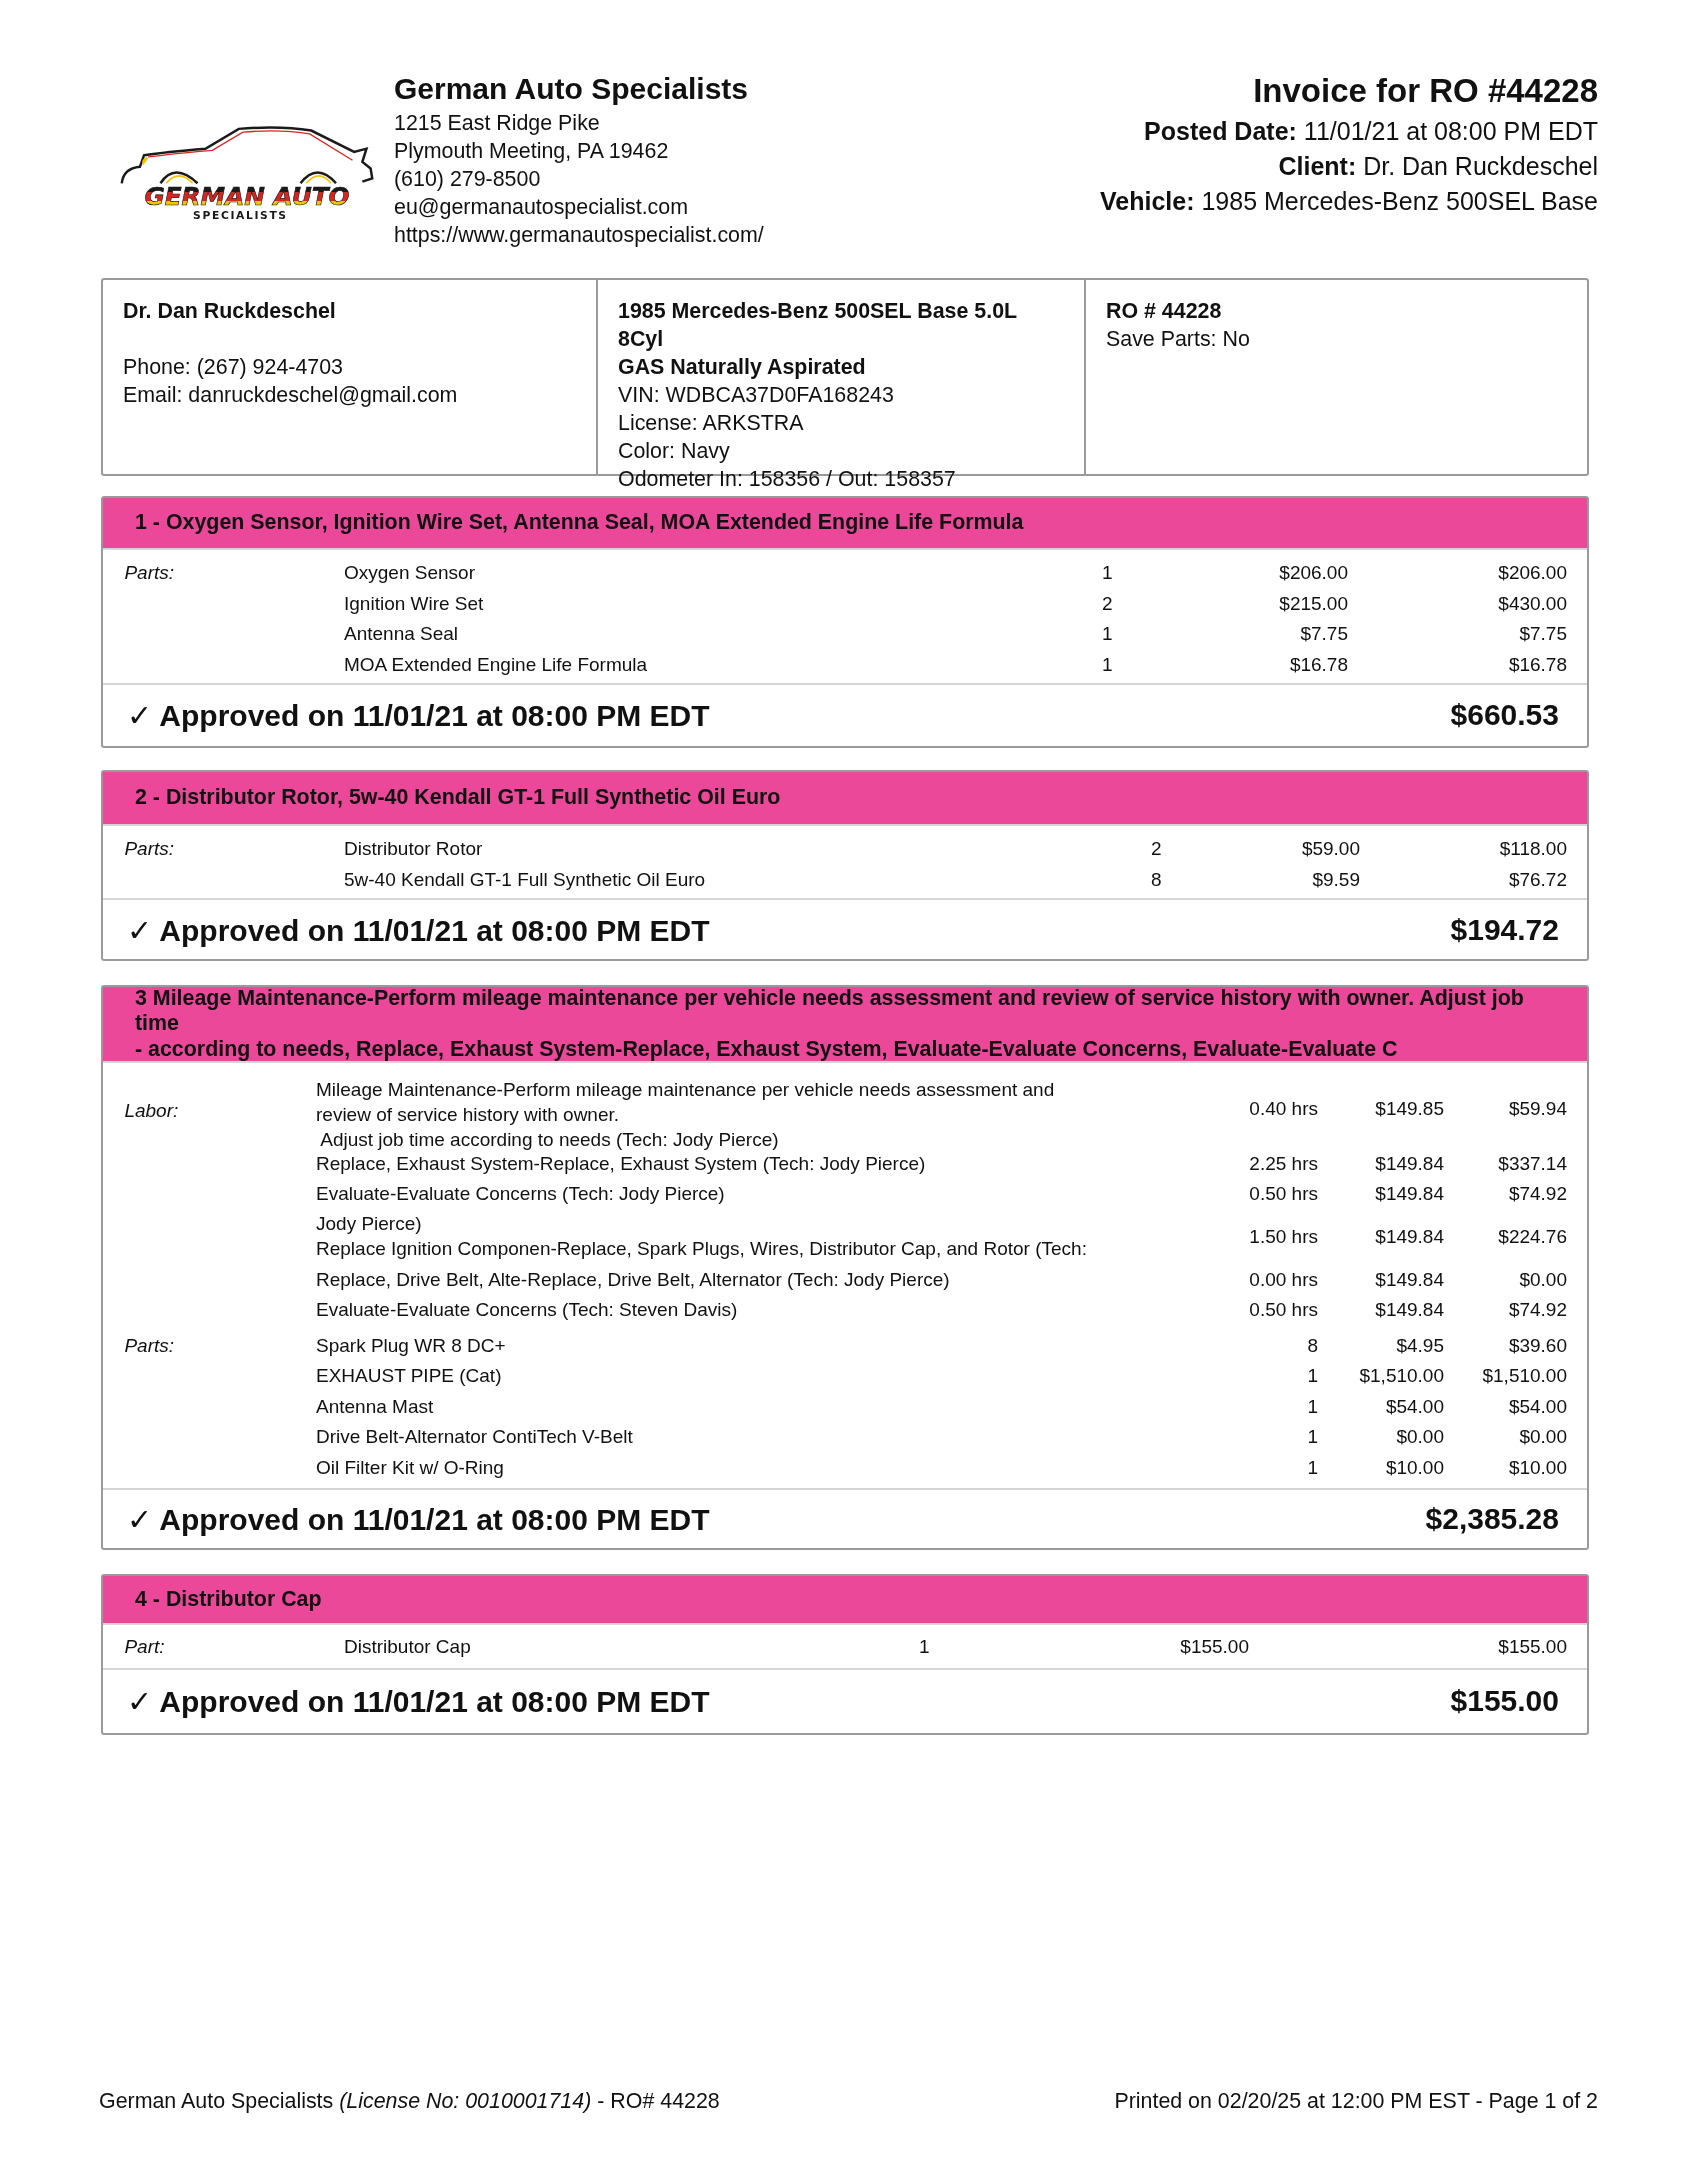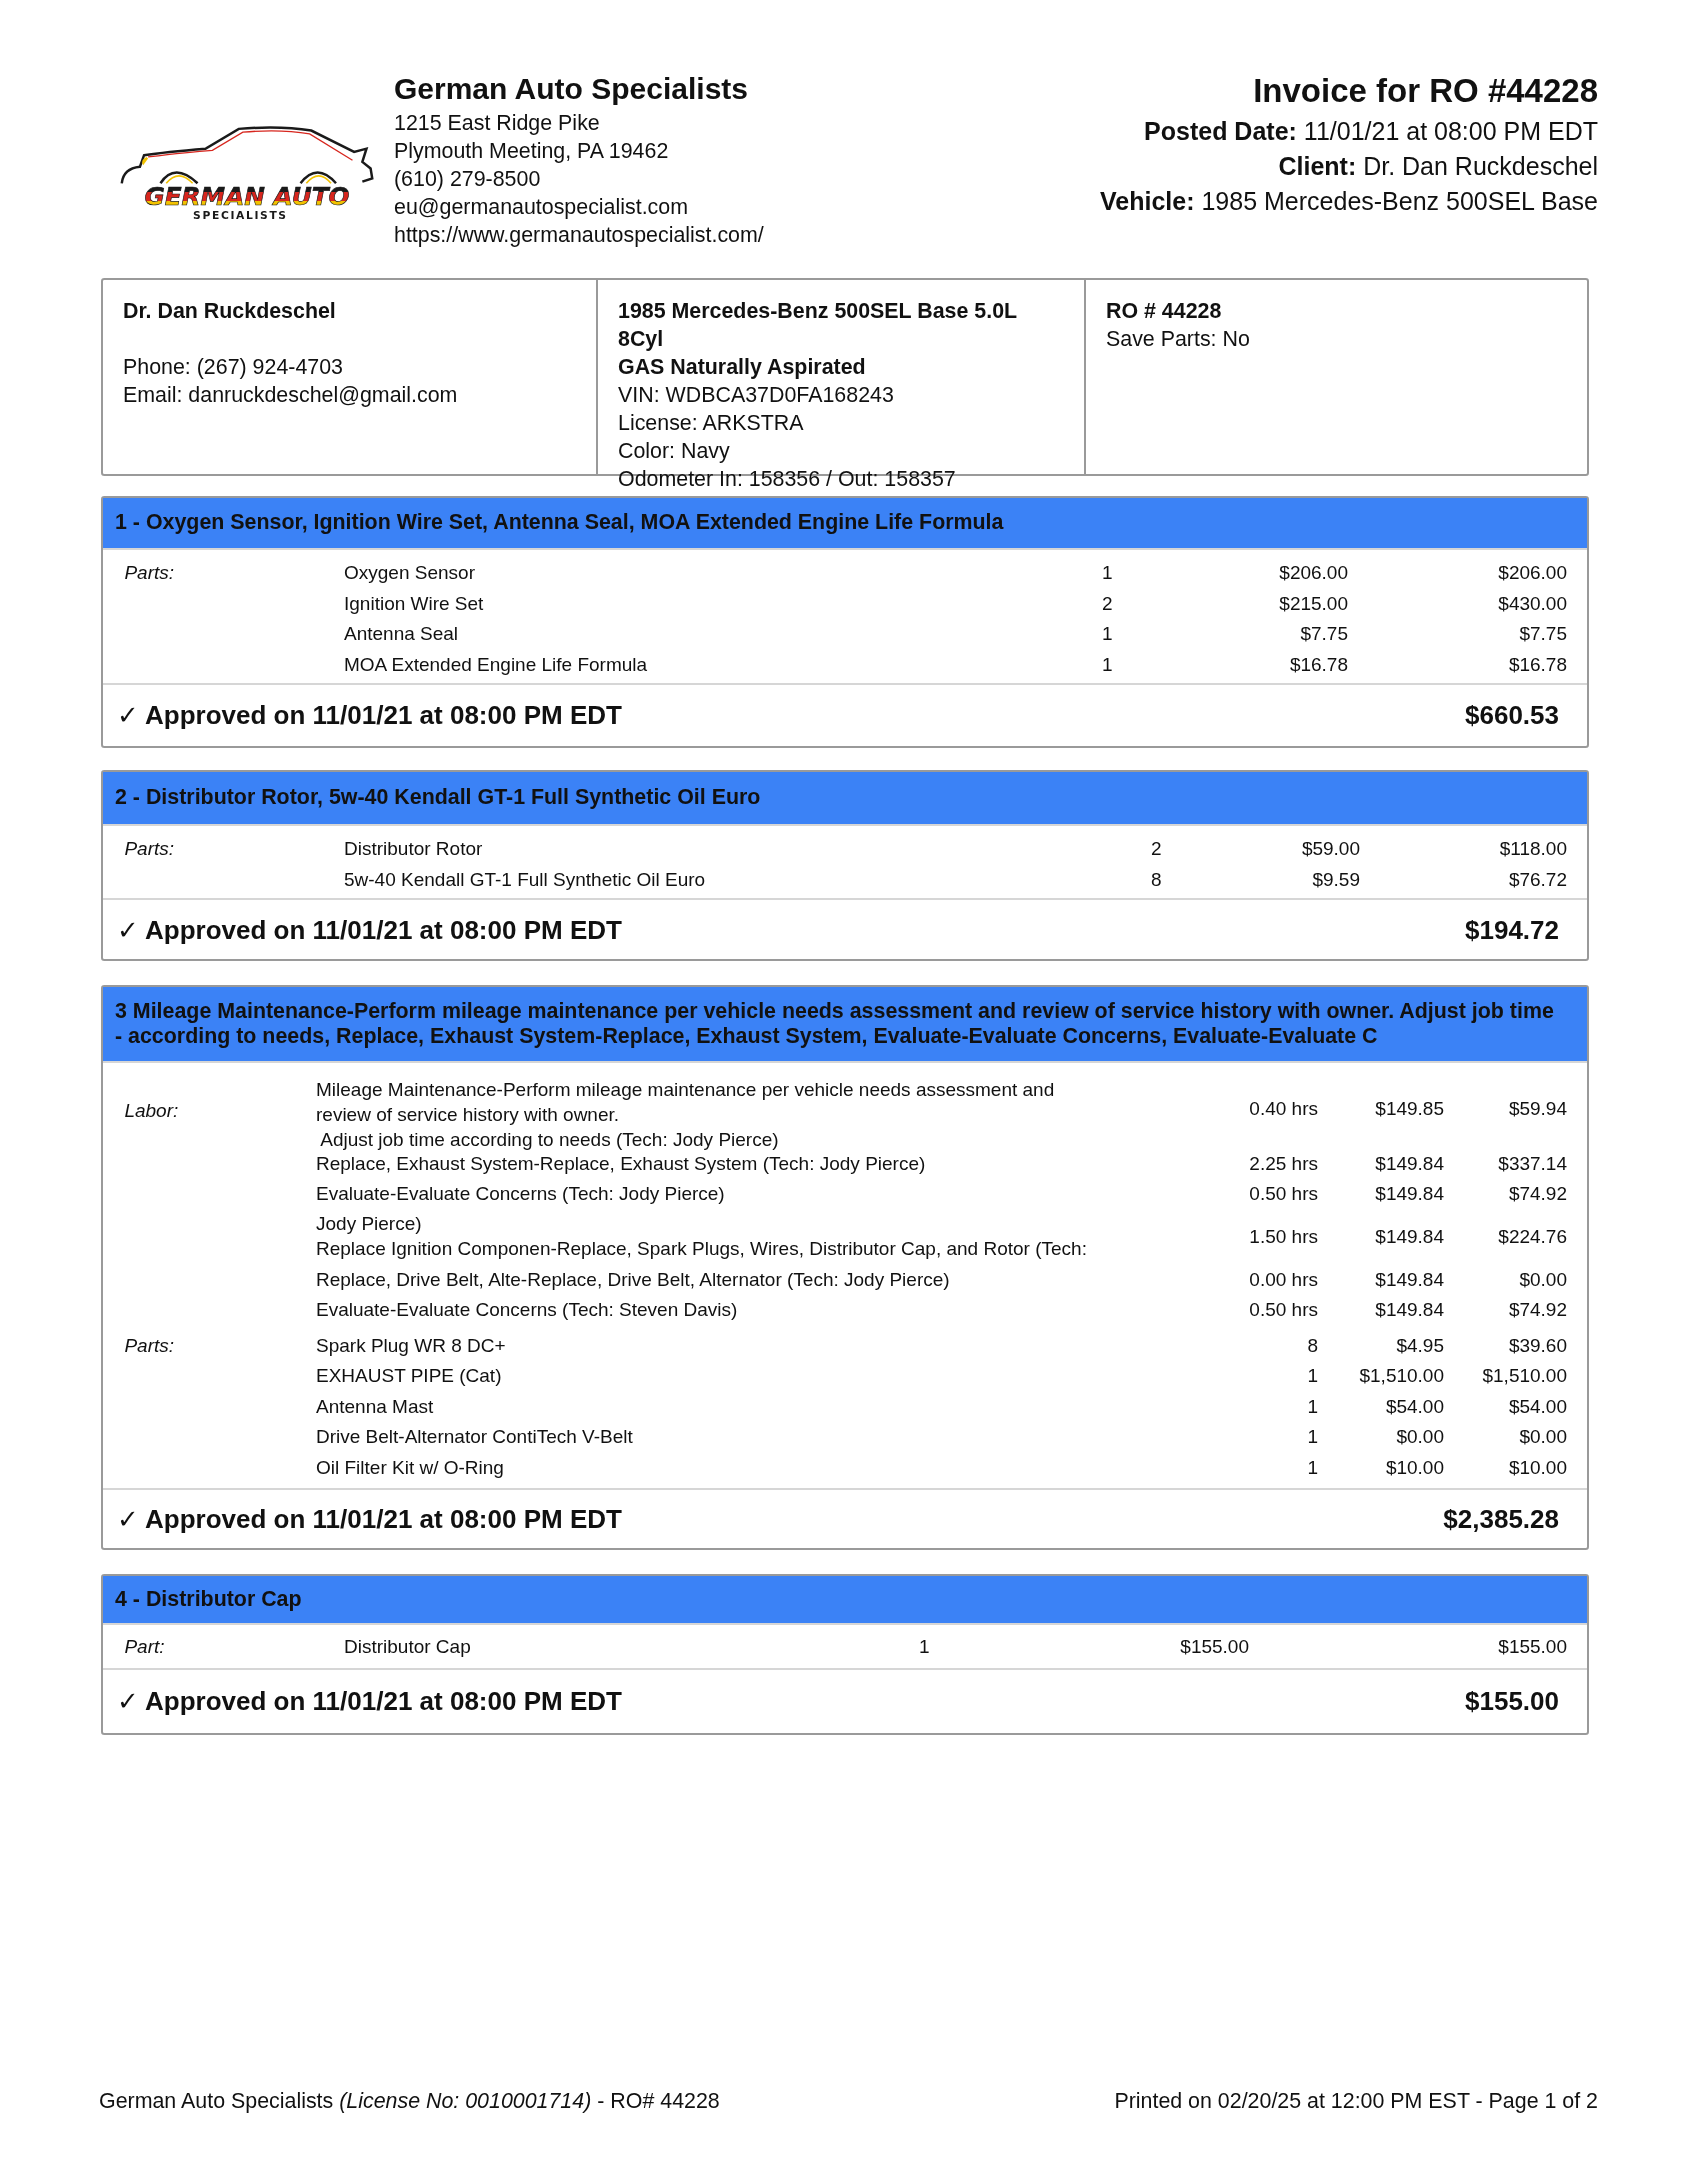--- a/index.html
+++ b/index.html
@@ -15,23 +15,23 @@
   .invoice-head .title { font-size: 33px; font-weight: bold; line-height: 40px; margin-bottom: 3.3px; }
   .invoice-head b { font-weight: bold; }
 
   
   .box { position: absolute; left: 101px; width: 1488px; border: 2.5px solid #9a9a9a; border-radius: 3.3px; box-sizing: border-box; background: #fff; }
   .info-box { top: 278px; height: 198px; display: flex; }
   .info-col { box-sizing: border-box; padding: 16.5px 20px; font-size: 21.4px; line-height: 28px; }
   .info-col + .info-col { border-left: 2.5px solid #9a9a9a; }
   .info-col b { font-weight: bold; }
 
-  .job-header { background: #3b82f6; border-bottom: 2.5px solid #d6d6d6; padding: 0 12px; font-weight: bold; font-size: 21.4px; line-height: 25.5px; display: flex; align-items: center; box-sizing: border-box; }
+  .job-header { background: #ec4899; border-bottom: 2.5px solid #d6d6d6; padding: 0 32px; font-weight: bold; font-size: 21.4px; line-height: 25.5px; display: flex; align-items: center; box-sizing: border-box; }
   .job-body { position: relative; border-bottom: 2.5px solid #d6d6d6; box-sizing: border-box; font-size: 19px; }
-  .job-foot { position: relative; box-sizing: border-box; display: flex; align-items: center; justify-content: space-between; padding: 0 28px 0 14px; font-size: 26px; font-weight: bold; gap: 24px; }
+  .job-foot { position: relative; box-sizing: border-box; display: flex; align-items: center; justify-content: space-between; padding: 0 28px 0 24px; font-size: 30px; font-weight: bold; gap: 24px; }
   .job-foot .approved { font-weight: bold; }
 
   .row { position: absolute; left: 0; right: 0; height: 30px; line-height: 30px; }
   .row span { position: absolute; white-space: nowrap; }
   .lbl { font-style: italic; left: 21.4px; }
   .r { text-align: right; }
 
   .footer { position: absolute; top: 2089px; font-size: 21.4px; }
   .footer i { font-style: italic; }
 </style>

